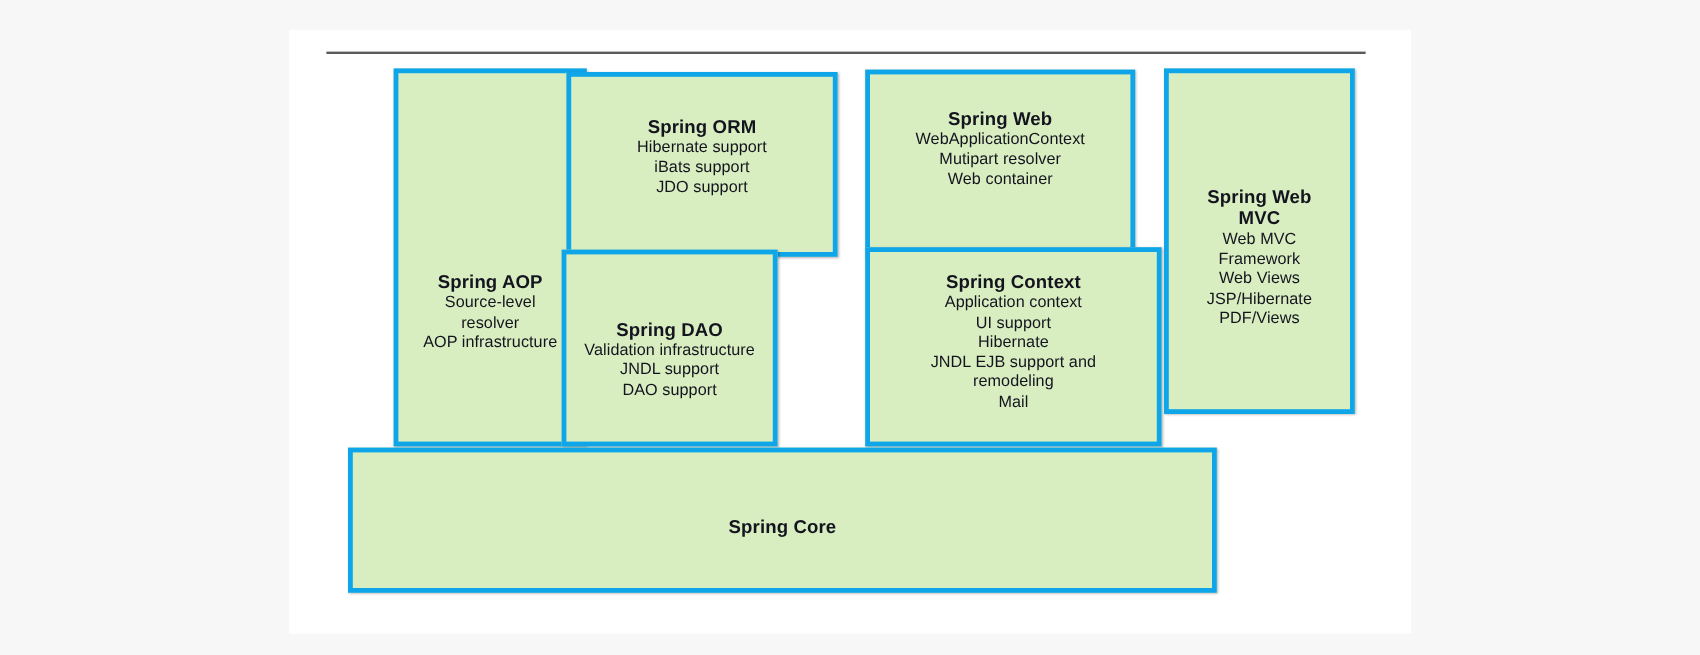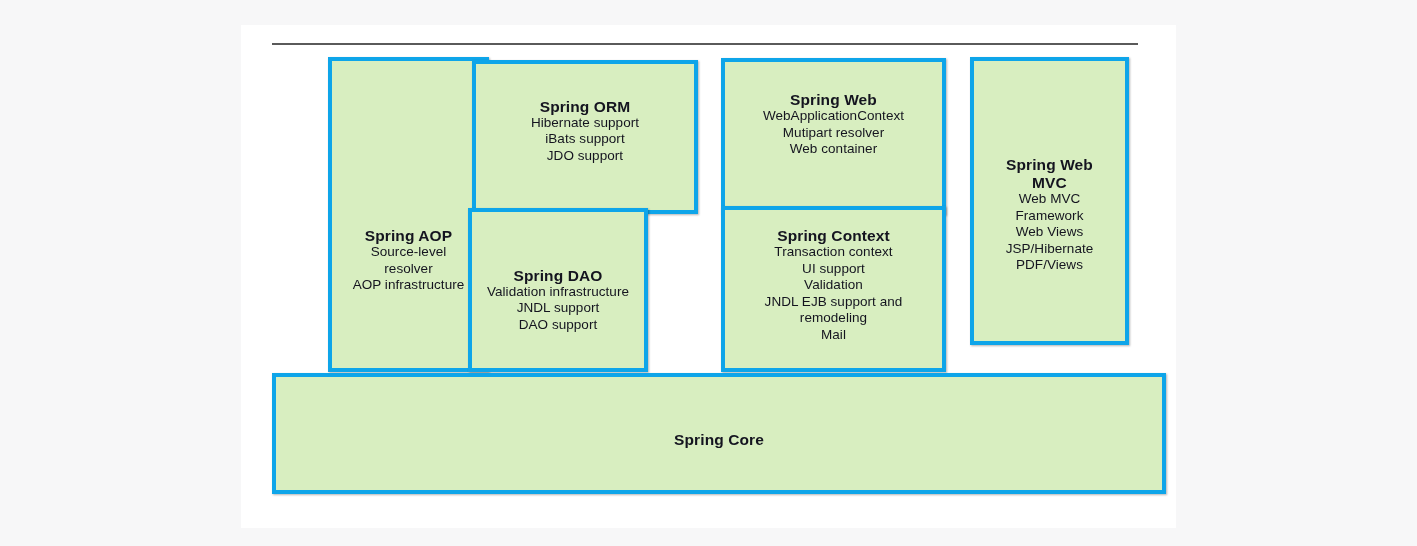--- a/index.html
+++ b/index.html
@@ -69,23 +69,23 @@
     line-height: 1.22;
     letter-spacing: 0.05px;
   }
   .box .lines div { white-space: nowrap; }
 
   
   #box-aop      { left: 43px;  top: 32px;  width: 161px; height: 315px; margin-left: 44px; }
   #box-orm      { left: 231px; top: 35px;  width: 226px; height: 154px; }
   #box-dao      { left: 227px; top: 183px; width: 180px; height: 164px; }
   #box-web      { left: 480px; top: 33px;  width: 225px; height: 157px; }
-  #box-context  { left: 480px; top: 181px; width: 225px; height: 166px; }
+  #box-context  { left: 480px; top: 181px; width: 247px; height: 166px; }
   #box-mvc      { left: 729px; top: 32px;  width: 159px; height: 288px; }
-  #box-core     { left: 31px;  top: 348px; width: 894px; height: 121px; }
+  #box-core     { left: 49px;  top: 348px; width: 724px; height: 121px; }
 
   
   #box-aop .stack { position: relative; top: 46px; }
   #box-mvc .stack { position: relative; top: 14px; }
   #box-dao .stack { position: relative; top: 10px; }
   #box-orm .stack { position: relative; top: -6px; }
   #box-web .stack { position: relative; top: -12px; }
   #box-context .stack { position: relative; top: -4px; }
   #box-core .stack { position: relative; top: 6px; }
 
@@ -145,23 +145,23 @@
           <div>Mutipart resolver</div>
           <div>Web container</div>
         </div>
       </div>
     </div>
 
     <div class="box" id="box-context">
       <div class="stack">
         <div class="title">Spring Context</div>
         <div class="lines">
-          <div>Transaction context</div>
+          <div>Application context</div>
           <div>UI support</div>
-          <div>Validation</div>
+          <div>Hibernate</div>
           <div>JNDL EJB support and</div>
           <div>remodeling</div>
           <div>Mail</div>
         </div>
       </div>
     </div>
 
     <div class="box" id="box-mvc">
       <div class="stack">
         <div class="title">Spring Web

